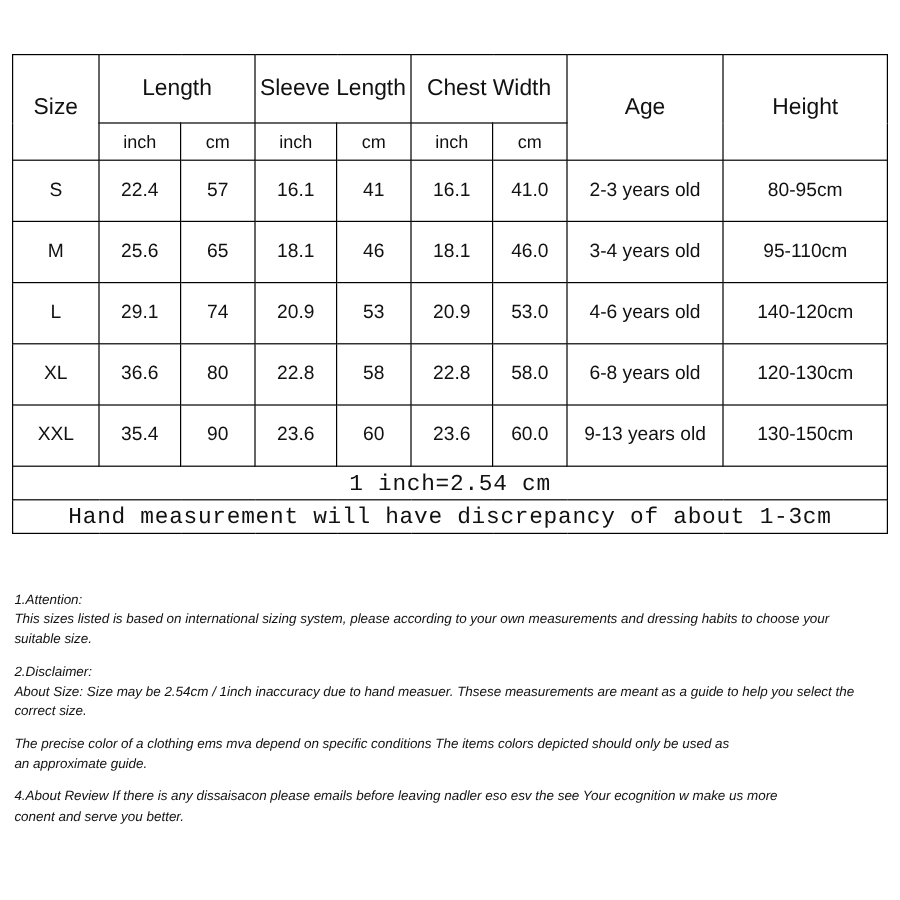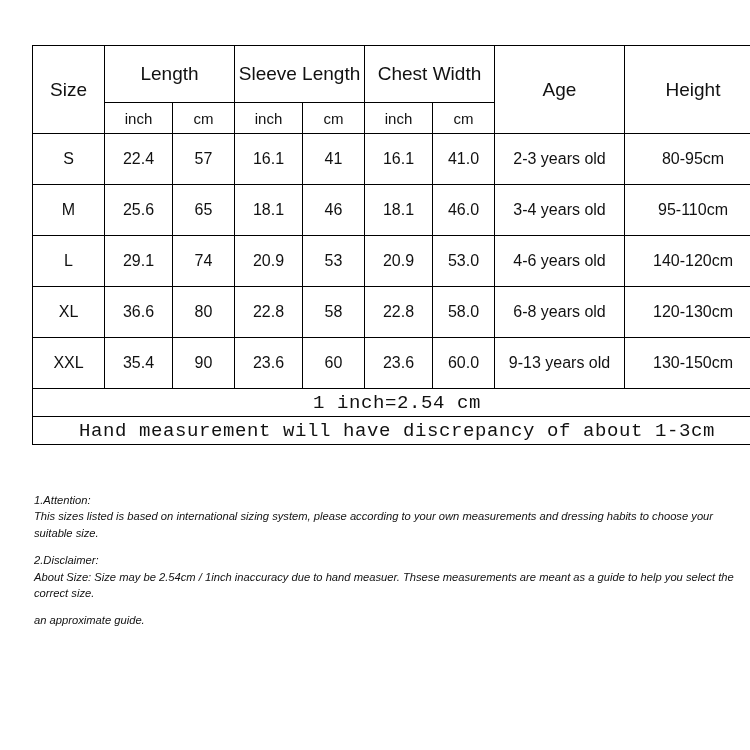--- a/index.html
+++ b/index.html
@@ -13,21 +13,20 @@
     font-family: "Liberation Sans", sans-serif;
     color: #111111;
     position: relative;
     overflow: hidden;
   }
   .page {
     position: relative;
     width: 670px;
     height: 750px;
     box-sizing: border-box;
-    margin-left: 22px;
   }
   .table-wrap {
     position: absolute;
     left: 10px;
     top: 45px;
     width: 730px;
   }
   table.size-table {
     border-collapse: collapse;
     width: 730px;
@@ -189,17 +188,22 @@
   <div class="notes">
     <div class="blk">
       <div>1.Attention:</div>
       <div>This sizes listed is based on international sizing system, please according to your own measurements and dressing habits to choose your suitable size.</div>
     </div>
     <div class="blk">
       <div>2.Disclaimer:</div>
       <div>About Size: Size may be 2.54cm / 1inch inaccuracy due to hand measuer. Thsese measurements are meant as a guide to help you select the correct size.</div>
     </div>
     <div class="blk">
+      <div>The precise color of a clothing ems mva depend on specific conditions The items colors depicted should only be used as</div>
       <div>an approximate guide.</div>
     </div>
+    <div class="blk">
+      <div>4.About Review If there is any dissaisacon please emails before leaving nadler eso esv the see Your ecognition w make us more</div>
+      <div>conent and serve you better.</div>
+    </div>
   </div>
 
 </div>
 
 </body></html>

